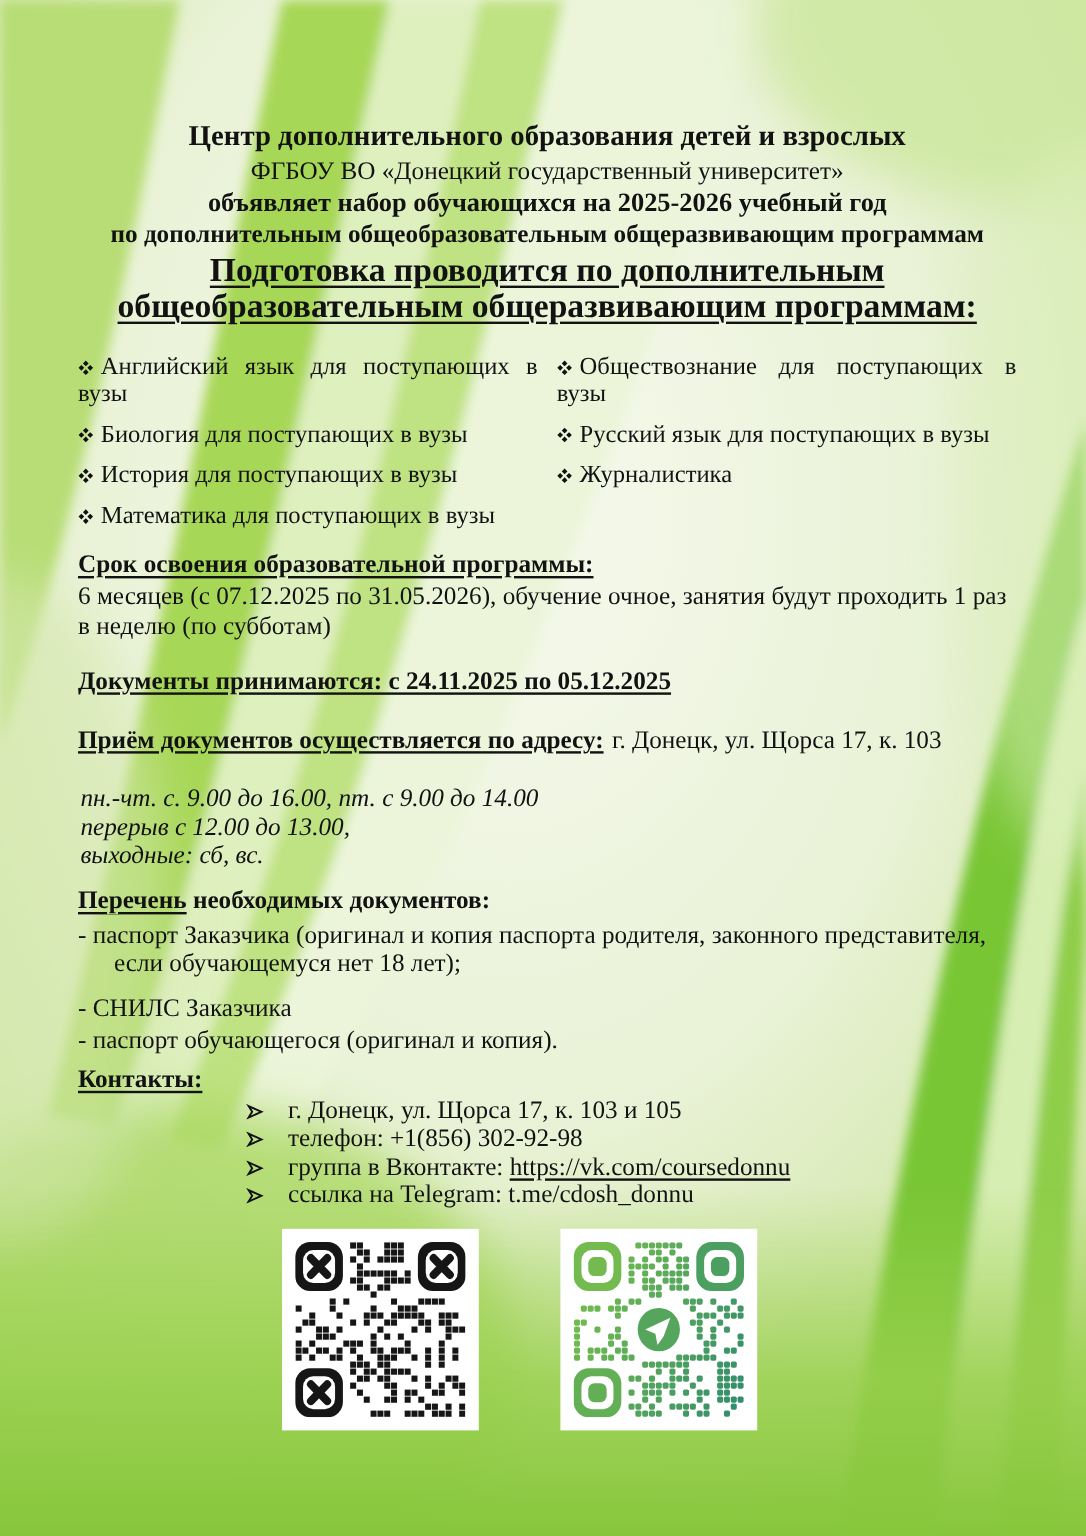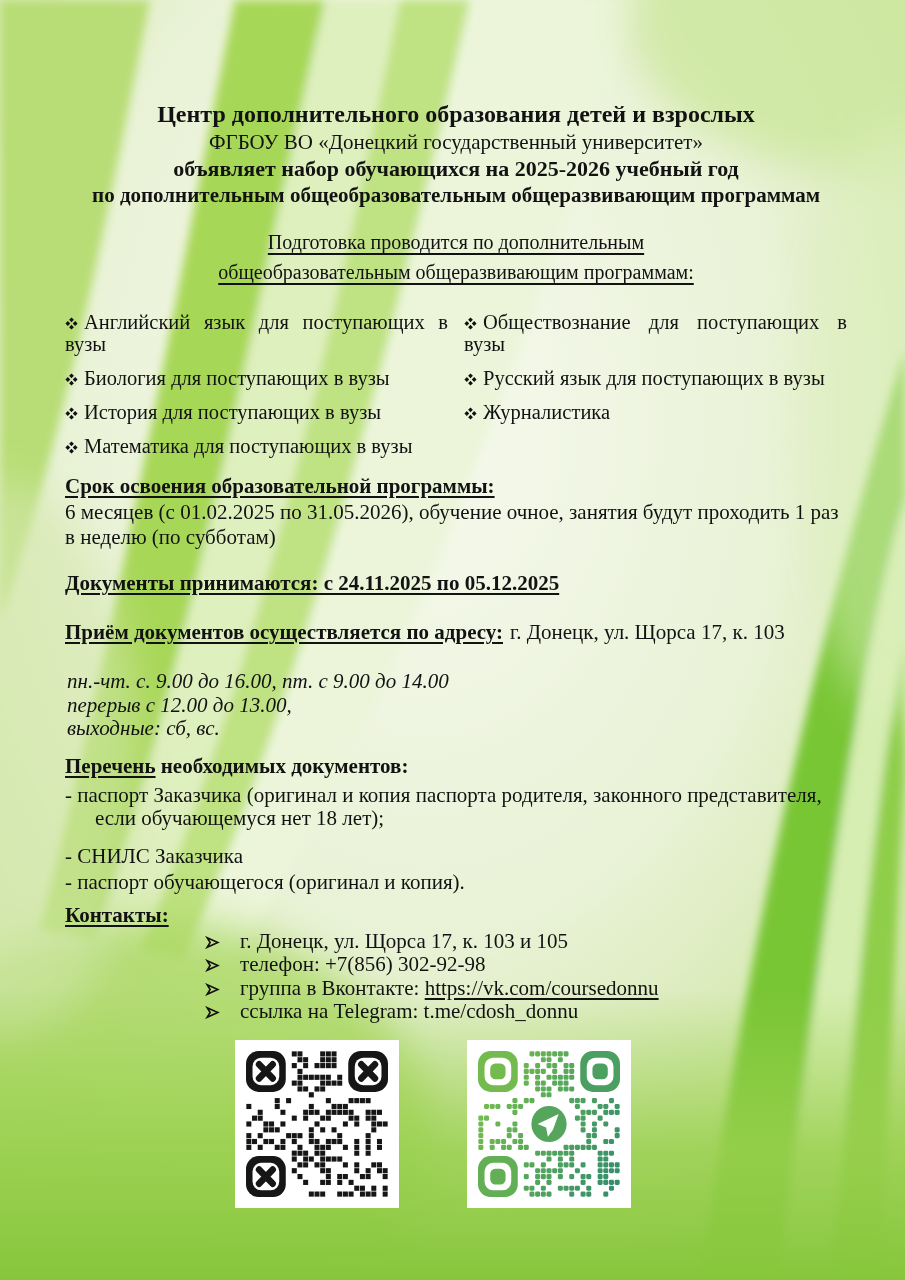--- a/index.html
+++ b/index.html
@@ -11,21 +11,21 @@
   .bg{position:absolute;inset:0;width:905px;height:1280px;}
   .content{position:relative;z-index:1;padding:0 58px 0 65px;}
 
   
   .title-block{text-align:center;margin-top:100px;}
   .t1{font-size:24px;line-height:29px;font-weight:bold;}
   .t2{font-size:21px;line-height:26px;font-weight:normal;}
   .t3{font-size:22px;line-height:27px;font-weight:bold;}
   .t4{font-size:21px;line-height:27px;font-weight:bold;}
 
-  .prog-head{text-align:center;margin-top:18px;font-weight:normal;font-size:20px;line-height:30px;}
+  .prog-head{text-align:center;margin-top:2px;font-weight:bold;font-size:28px;line-height:30px;}
   .prog-head .u{text-decoration:underline;text-underline-offset:4px;text-decoration-thickness:2px;}
 
   
   .columns{display:flex;gap:16px;margin-top:24px;}
   .col{width:50%;}
   .p-item{font-size:20.5px;line-height:22px;text-align:justify;margin-bottom:12px;}
   .icon-d{display:inline-block;width:13px;height:13px;margin-right:6px;position:relative;top:1px;}
   .icon-a{display:inline-block;width:15px;height:13px;margin-right:20px;position:relative;top:1px;}
 
   
@@ -137,21 +137,21 @@
               <path fill="#111" d="M6 .4 L8.2 2.6 6 4.8 3.8 2.6 Z M.4 6 L2.6 8.2 4.8 6 2.6 3.8 Z M11.6 6 L9.4 8.2 7.2 6 9.4 3.8 Z M6 7.2 L8.2 9.4 6 11.6 3.8 9.4 Z"></path>
             </svg><span>Русский язык для поступающих в вузы</span></div>
         <div class="p-item"><svg class="icon-d" viewBox="0 0 12 12">
               <path fill="#111" d="M6 .4 L8.2 2.6 6 4.8 3.8 2.6 Z M.4 6 L2.6 8.2 4.8 6 2.6 3.8 Z M11.6 6 L9.4 8.2 7.2 6 9.4 3.8 Z M6 7.2 L8.2 9.4 6 11.6 3.8 9.4 Z"></path>
             </svg><span>Журналистика</span></div>
       </div>
     </div>
 
     <div class="sec duration">
       <div><span class="sec-label">Срок освоения образовательной программы:</span></div>
-      <div class="body-text">6 месяцев (с 01.02.2025 по 31.05.2026), обучение очное, занятия будут проходить 1 раз в неделю (по субботам)</div>
+      <div class="body-text">6 месяцев (с 07.12.2025 по 31.05.2026), обучение очное, занятия будут проходить 1 раз в неделю (по субботам)</div>
     </div>
 
     <div class="sec intake">
       <span class="sec-label">Документы принимаются: с 24.11.2025 по 05.12.2025</span>
     </div>
 
     <div class="sec address">
       <span class="sec-label">Приём документов осуществляется по адресу:</span><span class="val">г. Донецк, ул. Щорса 17, к. 103</span>
     </div>
 
@@ -175,21 +175,21 @@
     </div>
 
     <div class="sec contacts">
       <div><span class="sec-label">Контакты:</span></div>
       <div class="contacts-list">
         <div class="c-item"><svg class="icon-a" viewBox="0 0 14 12">
               <path d="M2 1.5 L12 6 L2 10.5 L4.8 6 Z" fill="none" stroke="#111" stroke-width="1.5"></path>
             </svg><span>г. Донецк, ул. Щорса 17, к. 103 и 105</span></div>
         <div class="c-item"><svg class="icon-a" viewBox="0 0 14 12">
               <path d="M2 1.5 L12 6 L2 10.5 L4.8 6 Z" fill="none" stroke="#111" stroke-width="1.5"></path>
-            </svg><span>телефон: +7(856) 302-92-98</span></div>
+            </svg><span>телефон: +1(856) 302-92-98</span></div>
         <div class="c-item"><svg class="icon-a" viewBox="0 0 14 12">
               <path d="M2 1.5 L12 6 L2 10.5 L4.8 6 Z" fill="none" stroke="#111" stroke-width="1.5"></path>
             </svg><span>группа в Вконтакте: </span><a class="link">https://vk.com/coursedonnu</a></div>
         <div class="c-item"><svg class="icon-a" viewBox="0 0 14 12">
               <path d="M2 1.5 L12 6 L2 10.5 L4.8 6 Z" fill="none" stroke="#111" stroke-width="1.5"></path>
             </svg><span>ссылка на Telegram: </span><span>t.me/cdosh_donnu</span></div>
       </div>
     </div>
 
     <div class="qr-row">

